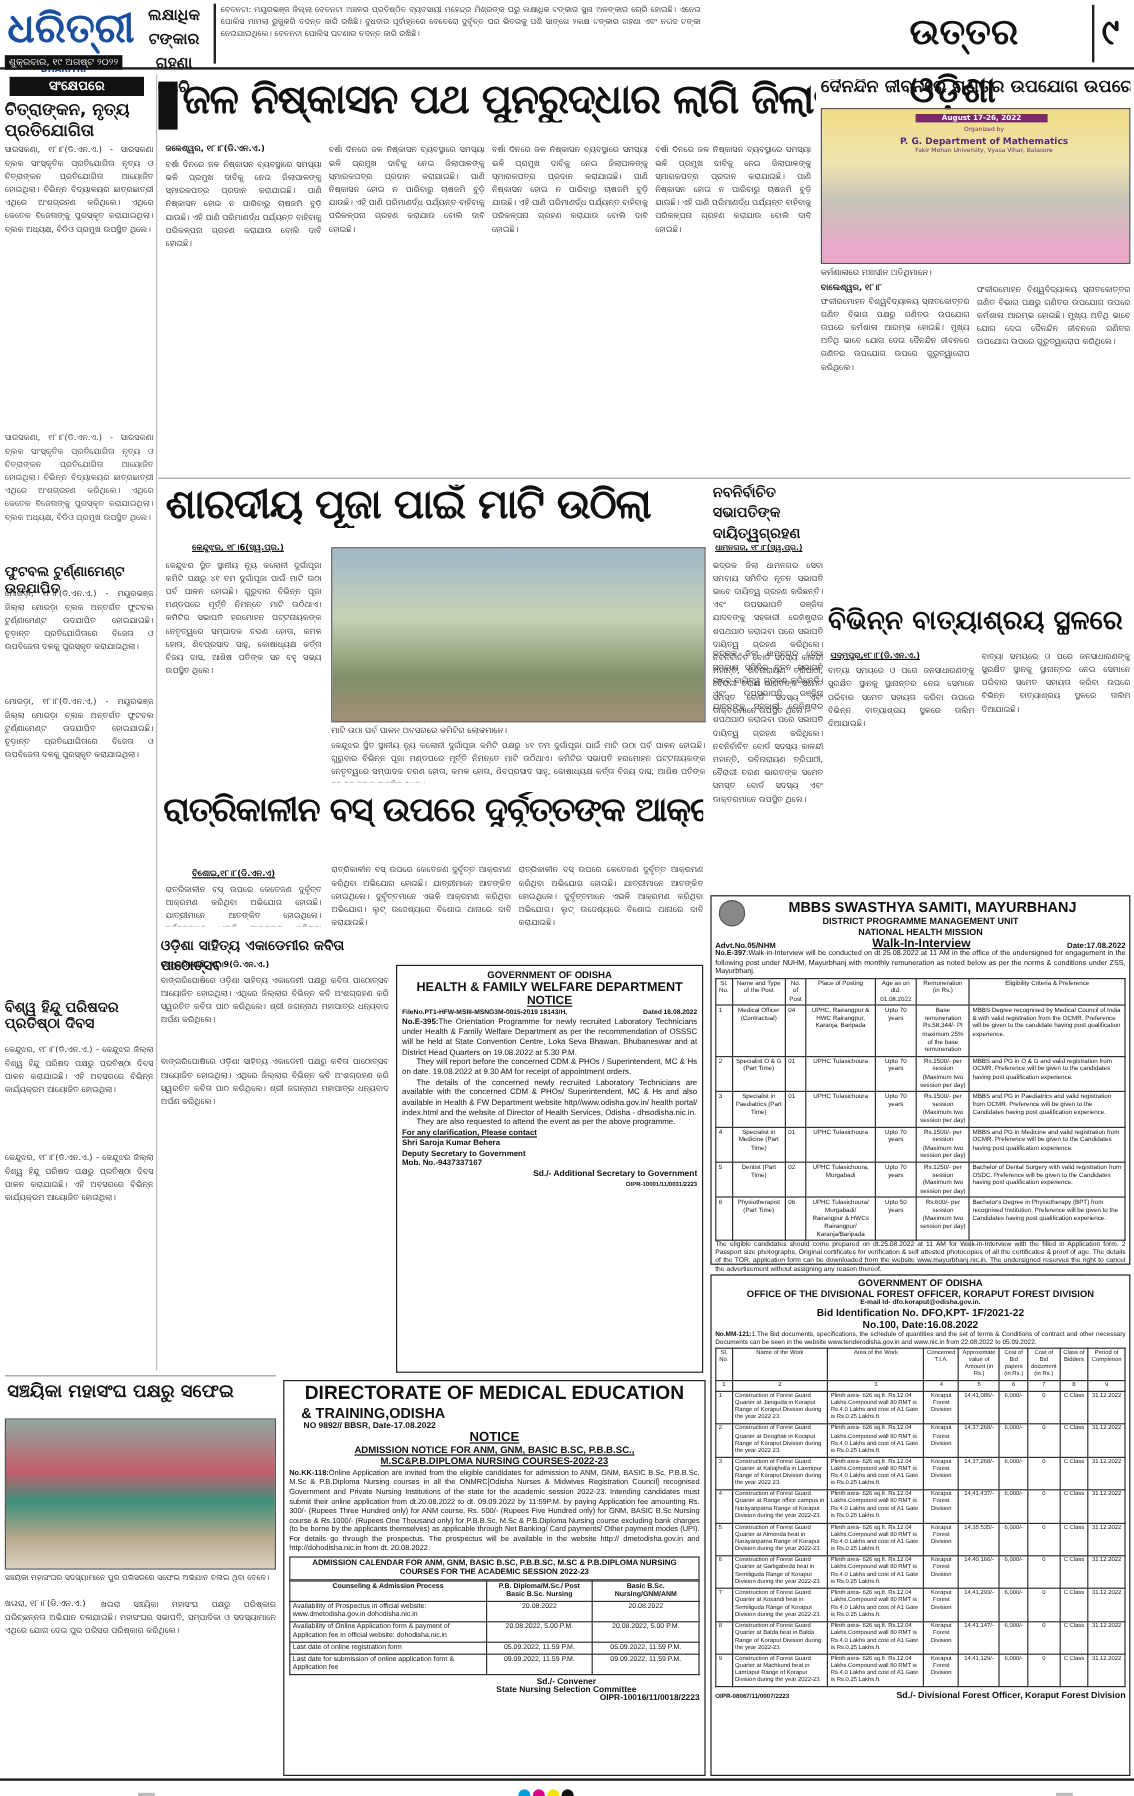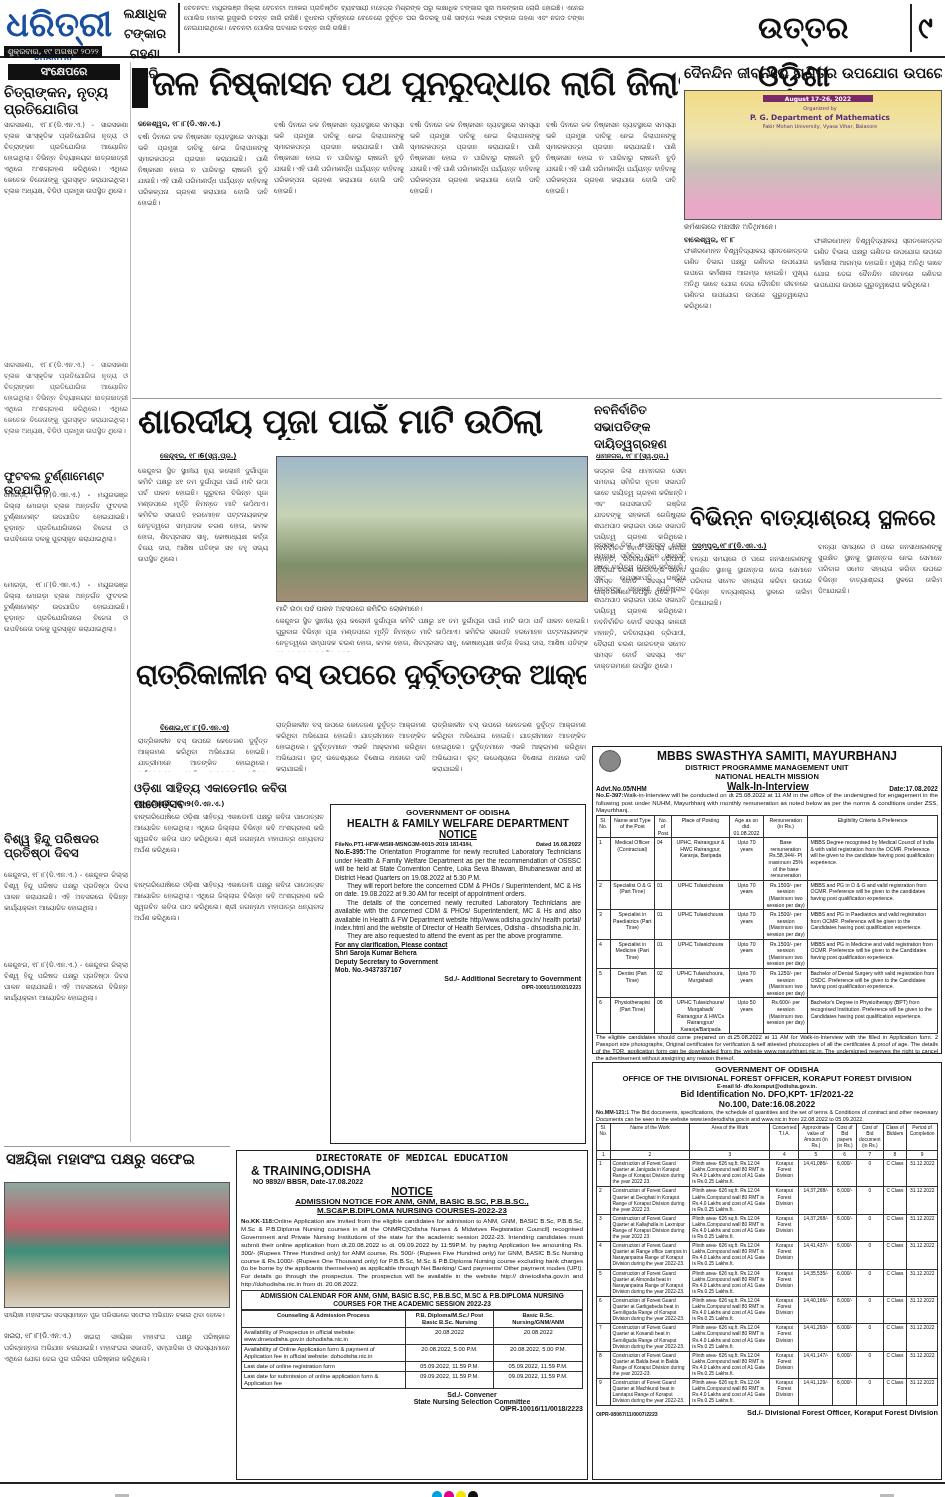--- a/index.html
+++ b/index.html
@@ -215,21 +215,21 @@
 </div>
 
 <div class="abs hline" style="left:4px;top:1146px;width:226px;height:1px;background:#999"></div>
 <div class="abs hl-small" style="left:6px;top:1150px;width:226px;font-size:15px">ସଞ୍ଚୟିକା ମହାସଂଘ ପକ୍ଷରୁ ସଫେଇ</div>
 <div class="abs photo3" style="left:4px;top:1182px;width:226px;height:126px"></div>
 <div class="abs caption" style="left:4px;top:1310px;width:226px;font-size:6.5px">ସଞ୍ଚୟିକା ମହାସଂଘର ସଦସ୍ୟାମାନେ ପୁର ପରିସରରେ ସଫେଇ ଅଭିଯାନ ଚଳାଇ ଥିବା ବେଳେ।</div>
 <div class="abs" style="left:4px;top:1332px;width:80px;font-size:7px;font-weight:normal">ଖଇରା, ୧୮।୮(ଡି.ଏନ.ଏ.)</div>
 <div class="abs col-text" style="left:4px;top:1332px;width:226px;height:148px;text-indent:80px">ଖଇରା ସଞ୍ଚୟିକା ମହାସଂଘ ପକ୍ଷରୁ ପରିଷ୍କାର ପରିଚ୍ଛନ୍ନତା ଅଭିଯାନ ଚଳାଯାଇଛି। ମହାସଂଘର ସଭାପତି, ସମ୍ପାଦିକା ଓ ସଦସ୍ୟାମାନେ ଏଥିରେ ଯୋଗ ଦେଇ ପୁର ପରିସର ପରିଷ୍କାର କରିଥିଲେ।</div>
 
 <div class="abs box" style="left:236px;top:1150px;width:352px;height:330px;padding:2px 4px">
-  <div class="ad-title" style="font-size:10px;font-family:Liberation Mono, monospace">DIRECTORATE OF MEDICAL EDUCATION</div>
+  <div class="ad-title" style="font-size:16px;font-family:Liberation Sans, sans-serif">DIRECTORATE OF MEDICAL EDUCATION</div>
   <div class="ad-title" style="font-size:12px;font-family:'Liberation Sans',sans-serif;text-align:left;padding-left:10px">&amp; TRAINING,ODISHA</div>
   <div class="ad-title" style="font-size:7px;font-family:'Liberation Sans',sans-serif;text-align:left;padding-left:12px">NO 9892// BBSR, Date-17.08.2022</div>
   <div class="ad-title" style="font-size:11px;text-decoration:underline;font-family:'Liberation Sans',sans-serif">NOTICE</div>
   <div class="ad-title" style="font-size:8px;text-decoration:underline;font-family:'Liberation Sans',sans-serif">ADMISSION NOTICE FOR ANM, GNM, BASIC B.SC, P.B.B.SC.,</div>
   <div class="ad-title" style="font-size:8px;text-decoration:underline;font-family:'Liberation Sans',sans-serif">M.SC&amp;P.B.DIPLOMA NURSING COURSES-2022-23</div>
   <div class="adtxt" style="font-size:6.2px;line-height:7.9px;margin-top:2px"><b>No.KK-118:</b><span>Online Application are invited from the eligible candidates for admission to ANM, GNM, BASIC B.Sc, P.B.B.Sc, M.Sc &amp; P.B.Diploma Nursing courses in all the ONMRC[Odisha Nurses &amp; Midwives Registration Council] recognised Government and Private Nursing Institutions of the state for the academic session 2022-23. Intending candidates must submit their online application from dt.20.08.2022 to dt. 09.09.2022 by 11:59P.M. by paying Application fee amounting Rs. 300/- (Rupees Three Hundred only) for ANM course, Rs. 500/- (Rupees Five Hundred only) for GNM, BASIC B.Sc Nursing course &amp; Rs.1000/- (Rupees One Thousand only) for P.B.B.Sc, M.Sc &amp; P.B.Diploma Nursing course excluding bank charges (to be borne by the applicants themselves) as applicable through Net Banking/ Card payments/ Other payment modes (UPI). For details go through the prospectus. The prospectus will be available in the website http:// dmetodisha.gov.in and http://dohodisha.nic.in from dt. 20.08.2022.</span></div>
   <div style="border:1px solid #333;margin-top:2px;font-family:'Liberation Sans',sans-serif;font-size:6.6px;font-weight:bold;text-align:center;line-height:8px;padding:1px">ADMISSION CALENDAR FOR ANM, GNM, BASIC B.SC, P.B.B.SC, M.SC &amp; P.B.DIPLOMA NURSING COURSES FOR THE ACADEMIC SESSION 2022-23</div>
   <table class="ad" style="font-size:5.8px;line-height:7px">
     <tbody>
         <tr>

